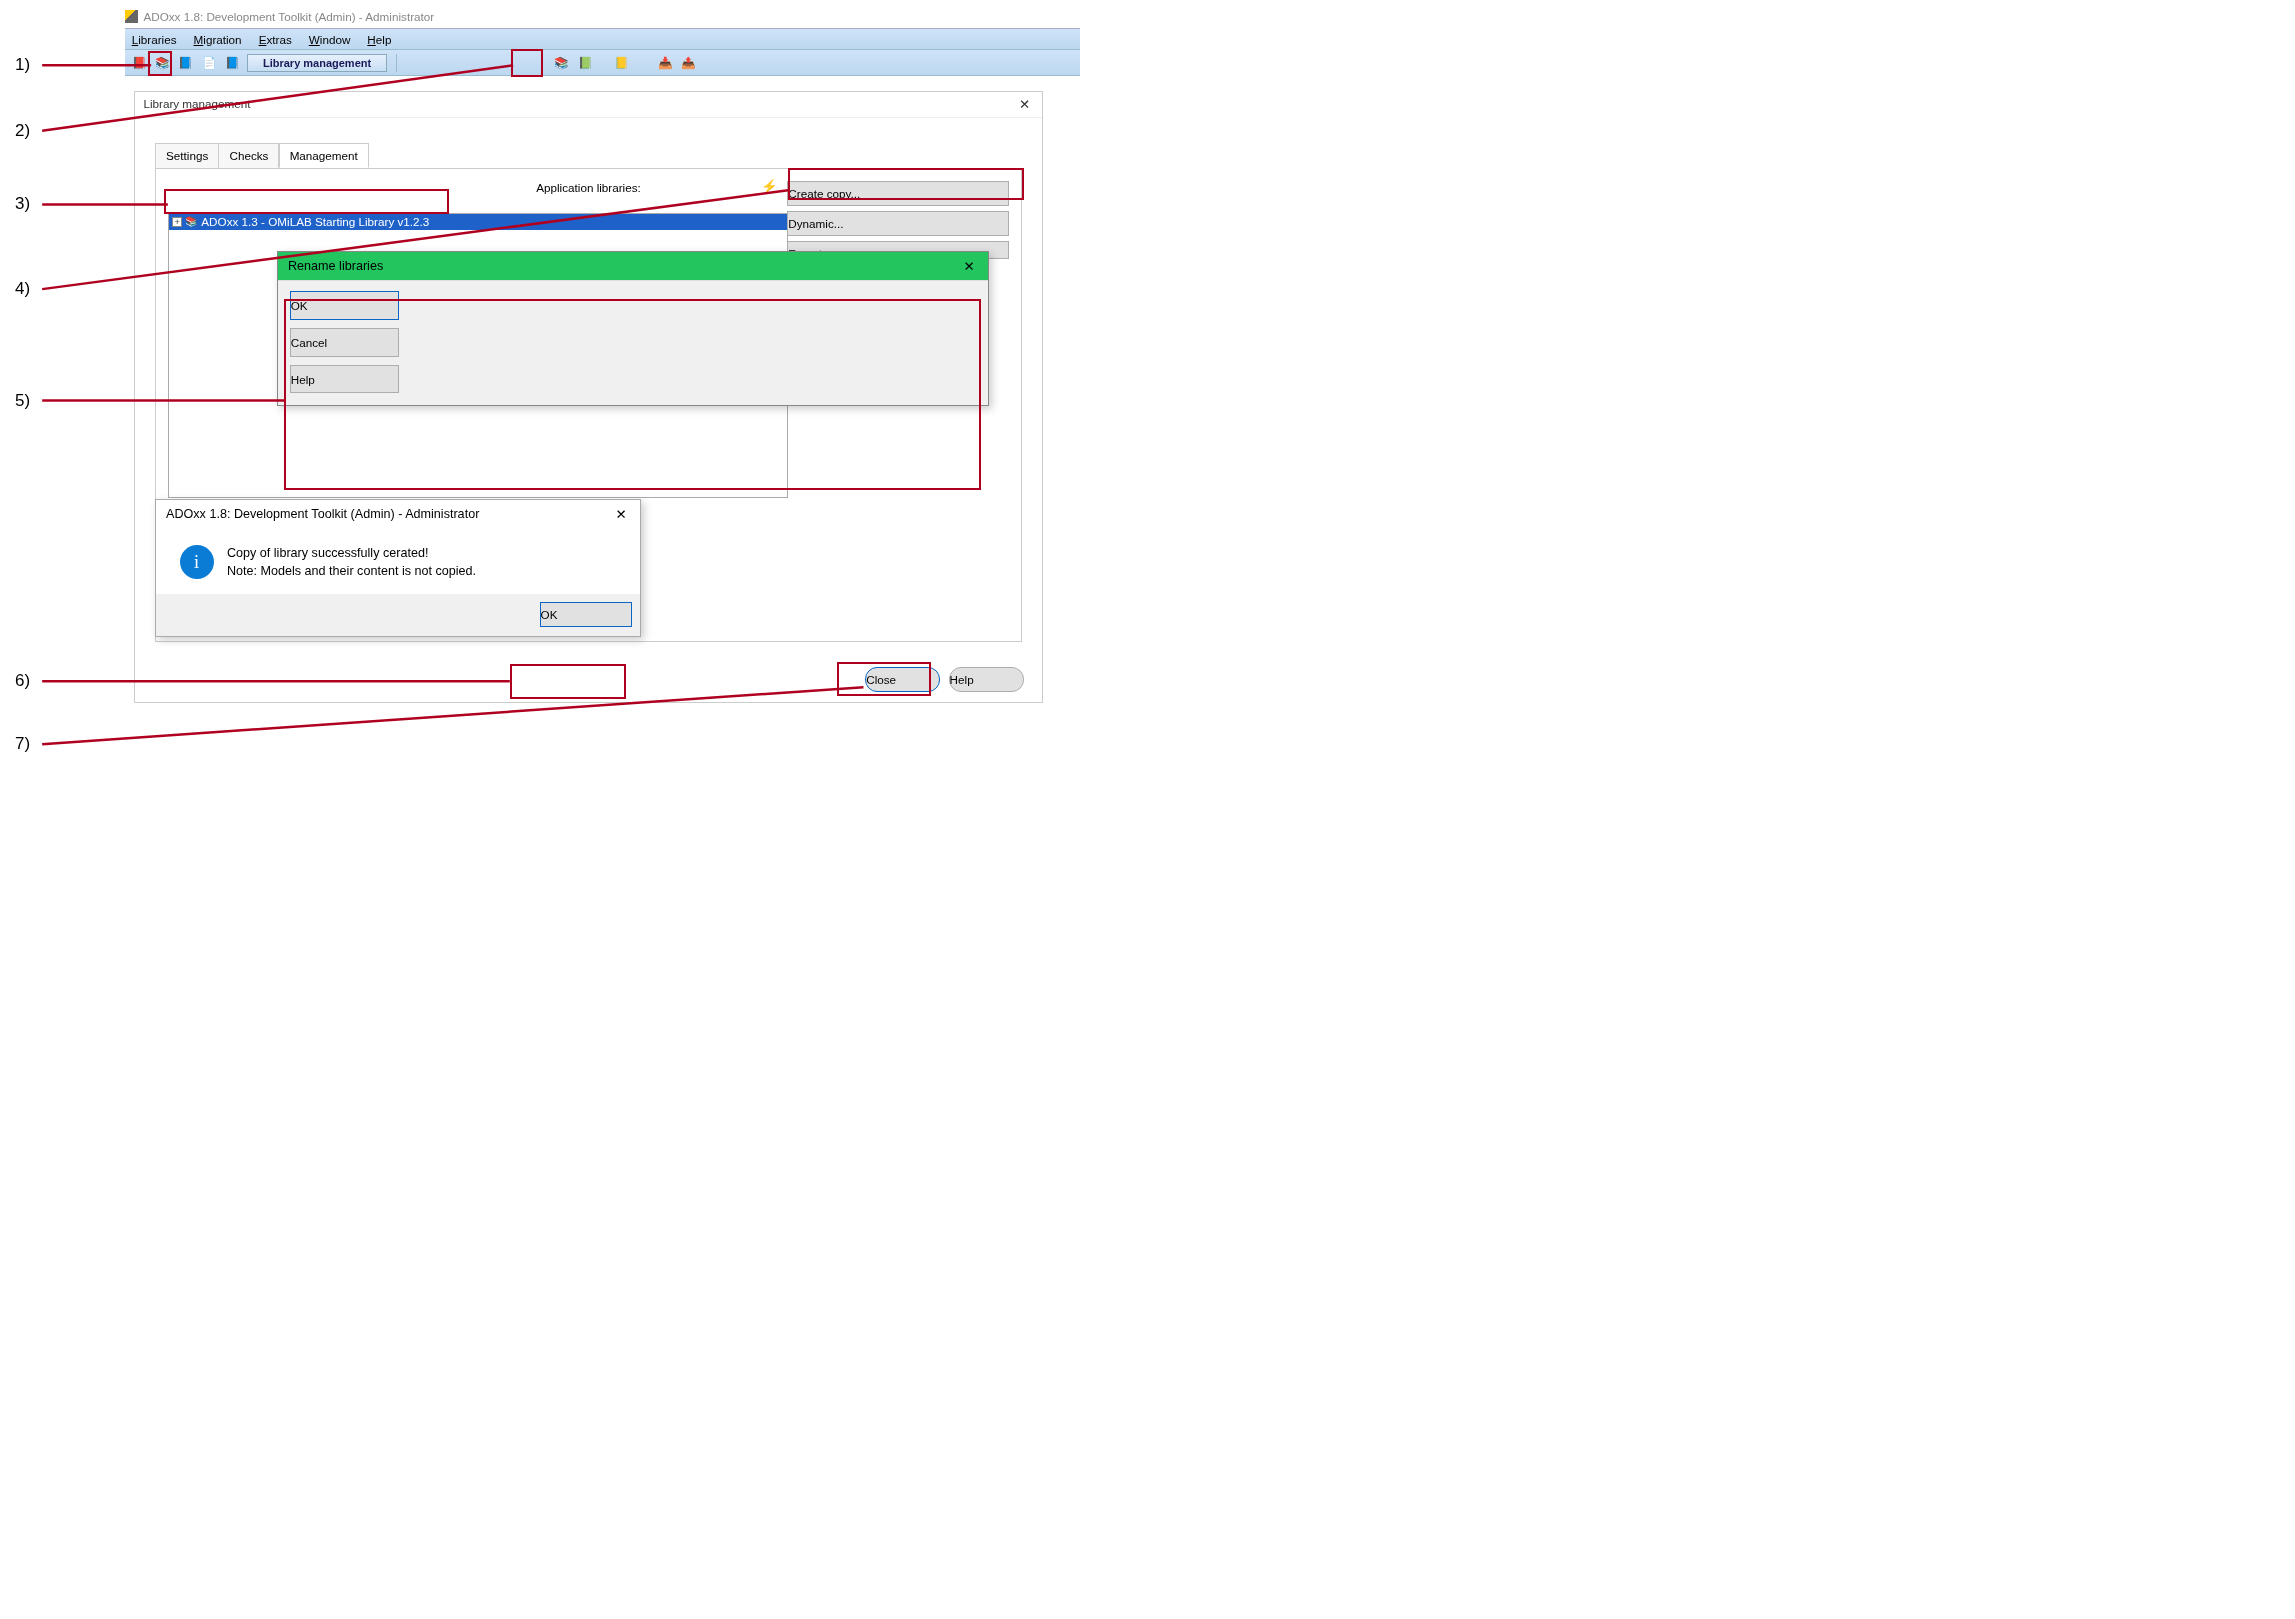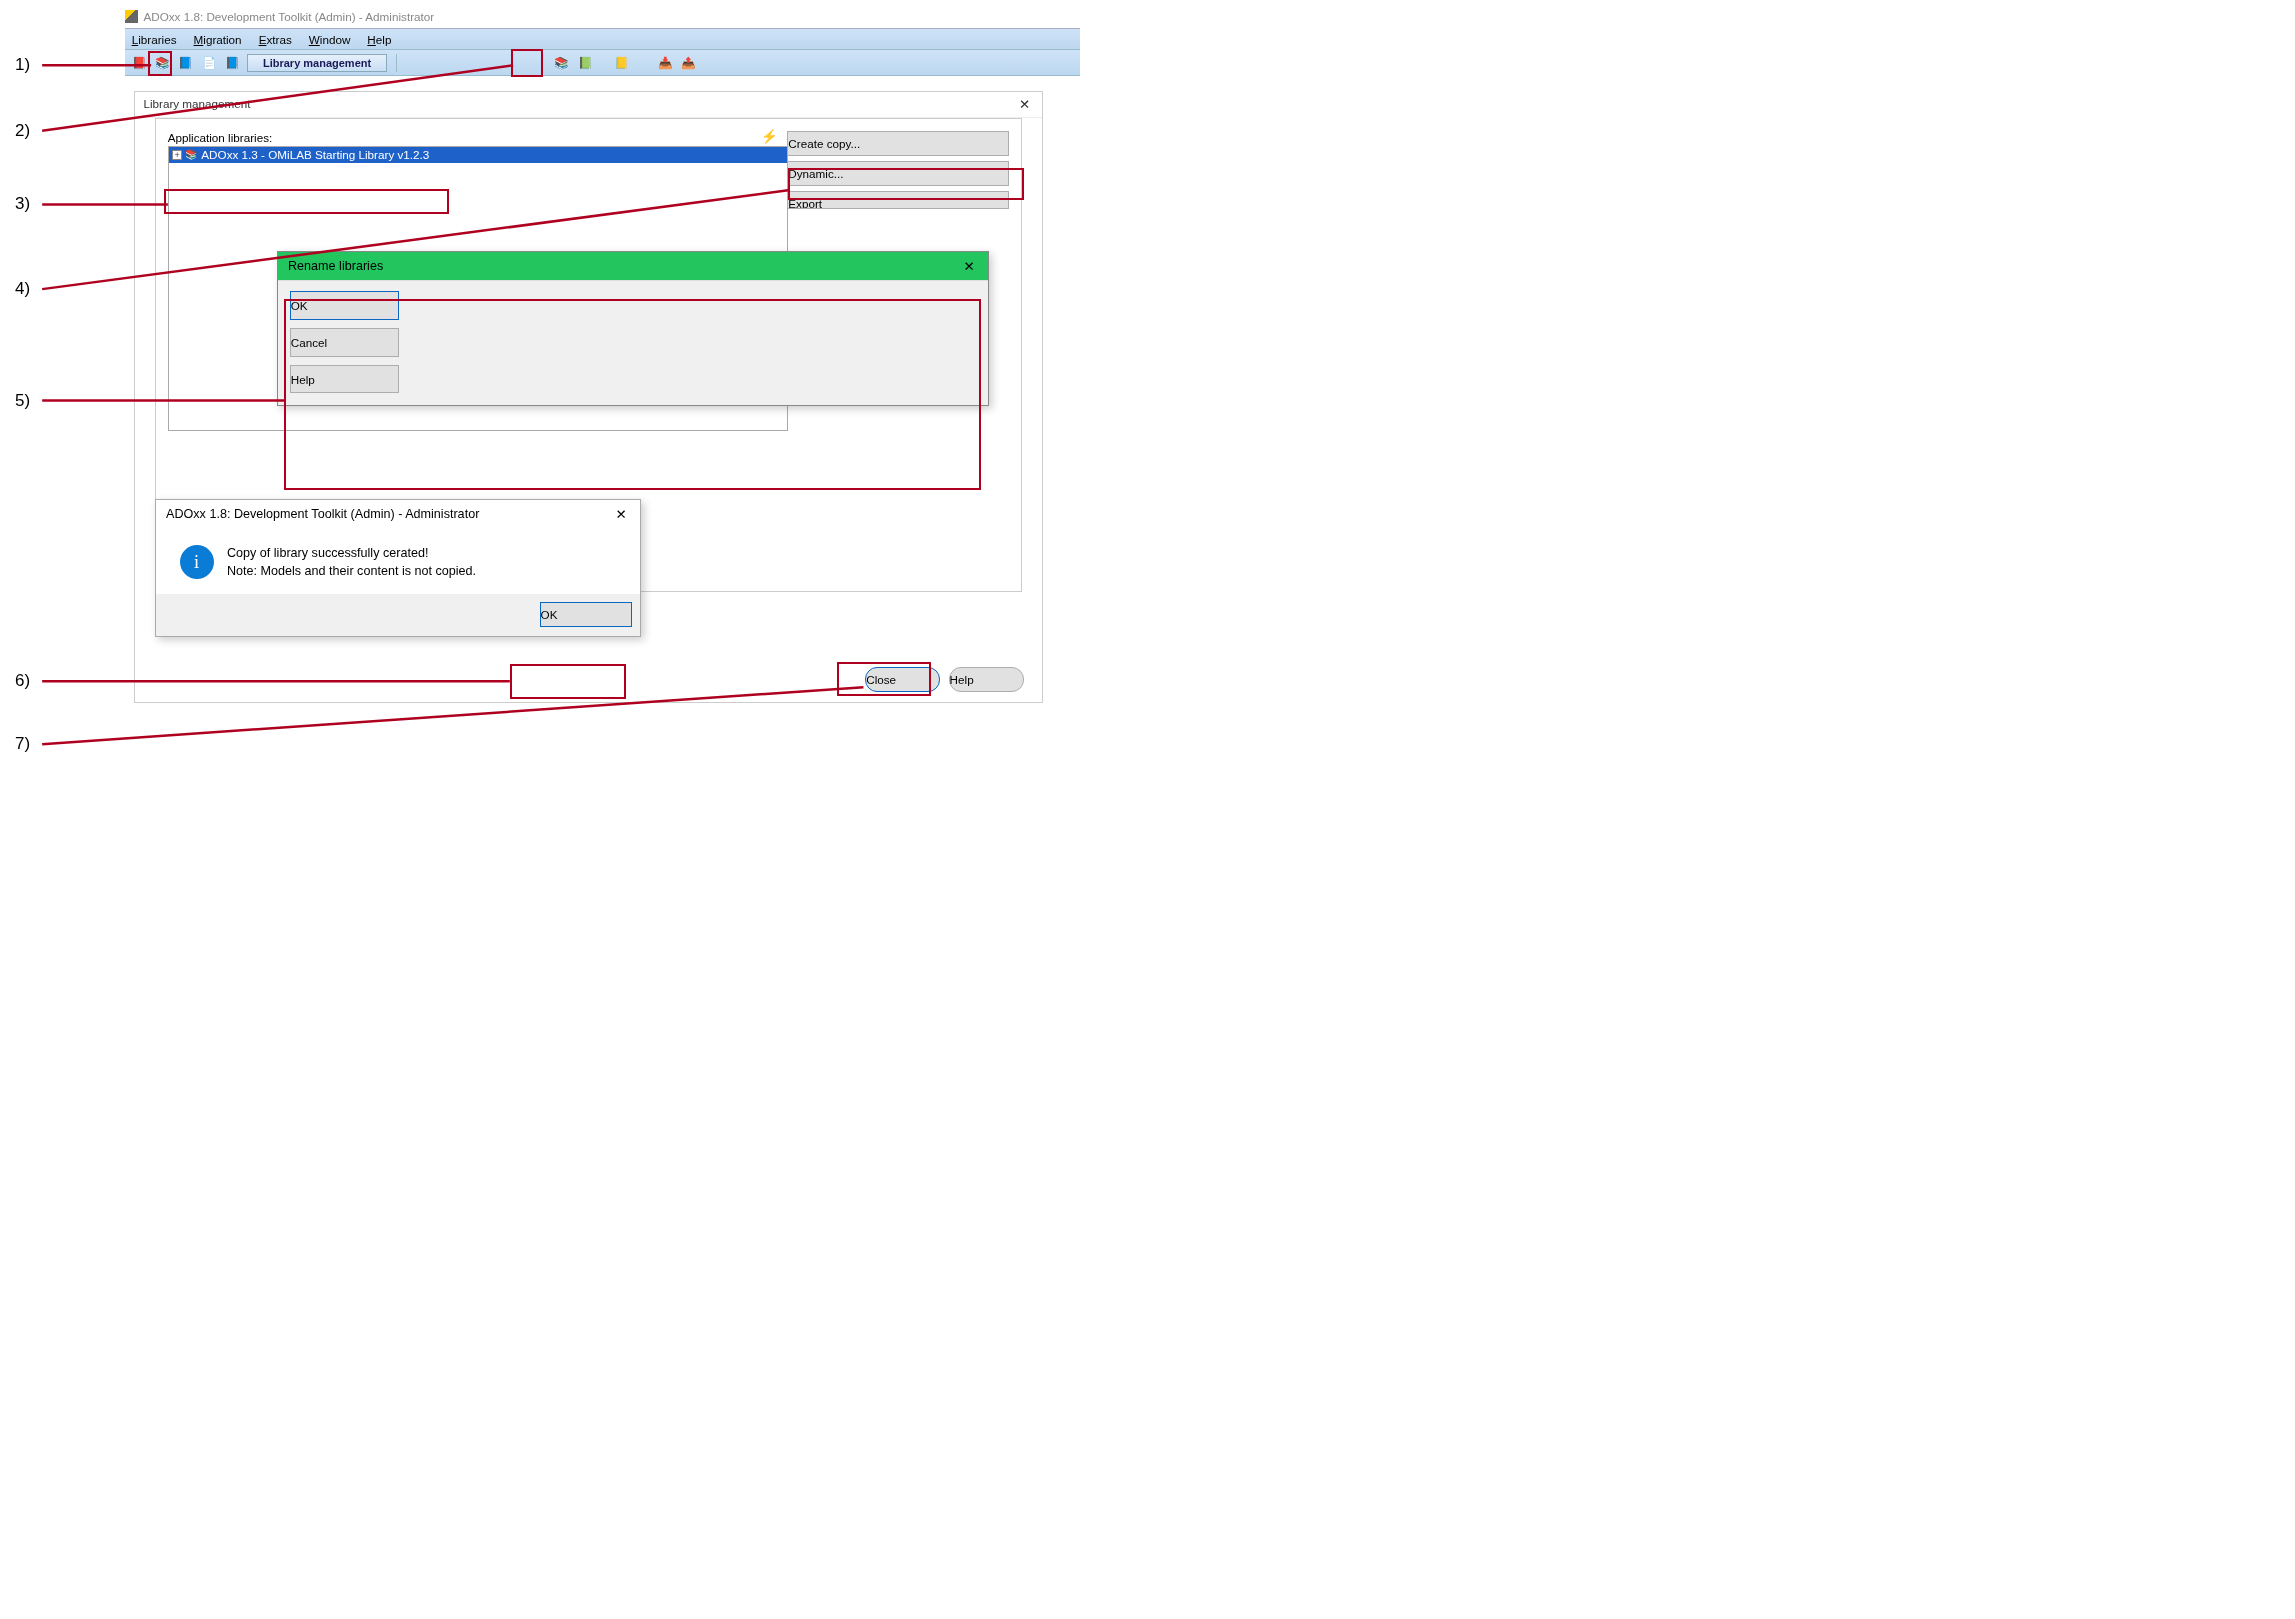--- a/index.html
+++ b/index.html
@@ -135,21 +135,22 @@
     border: 0.8px solid #ccc;
     margin: 0 20px 0 20px;
     padding: 11.7px;
     position: relative;
     height: 474px;
     background: #fff;
   }
 
   .app-lib-label {
     font-size: 11.7px;
-    margin-bottom: 2px;
+    margin-bottom: 19px;
+    text-align: center;
   }
 
   .tree-area {
     border: 0.8px solid #aaa;
     background: #fff;
     height: 285px;
     position: relative;
   }
   .tree-item {
     display: flex;
@@ -351,20 +352,25 @@
     <span class="tool-icon">📤</span>
   </div>
 </div>
 
 <div class="lib-panel">
   <div class="lib-panel-title">
     <span>Library management</span>
     <span class="close-x">✕</span>
   </div>
 
+  <div class="tabs">
+    <div class="tab">Settings</div>
+    <div class="tab">Checks</div>
+    <div class="tab active">Management</div>
+  </div>
 
   <div class="tab-body">
     <div class="app-lib-label">Application libraries:</div>
 
     <span class="lightning" style="right:243px; top:10px;">⚡</span>
 
     <div class="tree-area" style="width:620px;">
       <div class="tree-item">
         <span class="tree-expand">+</span>
         <span class="tree-icon">📚</span>

